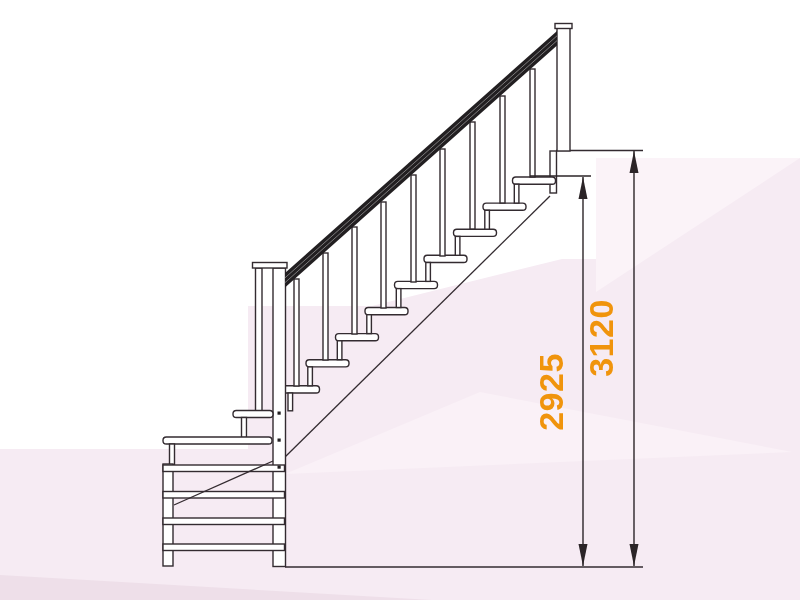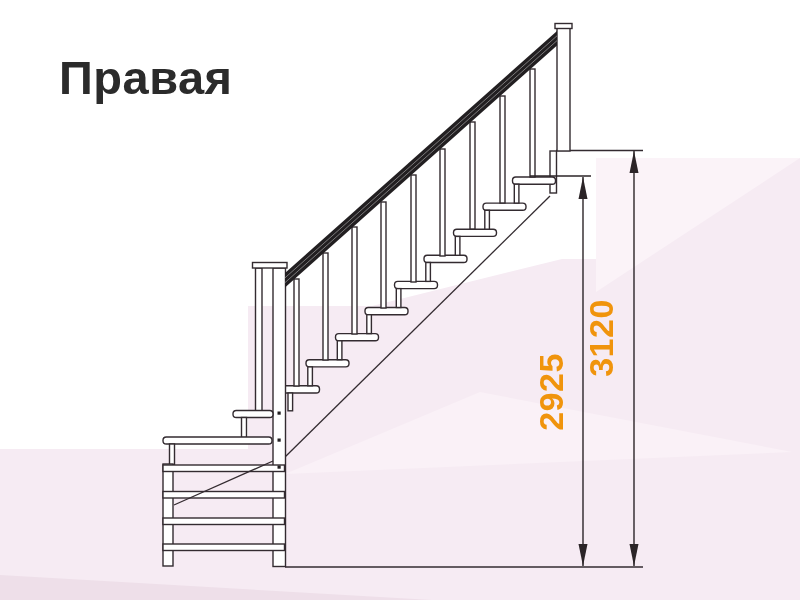--- a/index.html
+++ b/index.html
@@ -146,14 +146,13 @@
 
       <g>
         <line class="dim" x1="634" y1="151" x2="634" y2="566"></line>
         <polygon class="dim-arrow" points="634,151 629.5,173 638.5,173"></polygon>
         <polygon class="dim-arrow" points="634,566 629.5,544 638.5,544"></polygon>
         <text class="dim-label" fill="#F0940C" transform="translate(613,338) rotate(-90)" text-anchor="middle">3120</text>
       </g>
     </g>
   </svg>
 
-  <div class="diagram-title">Правая</div>
 </div>
 
 </body></html>

